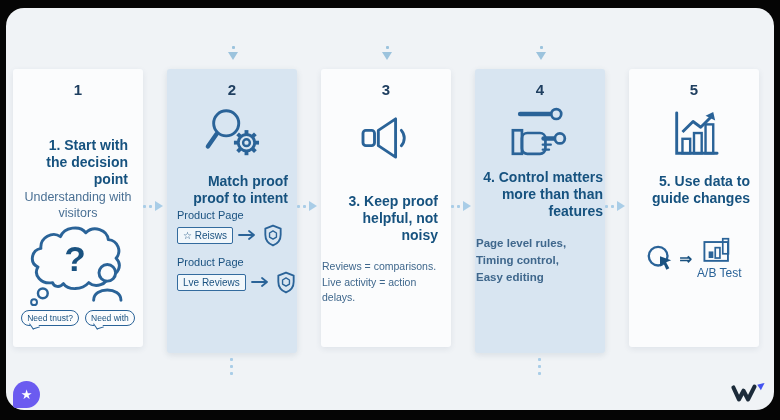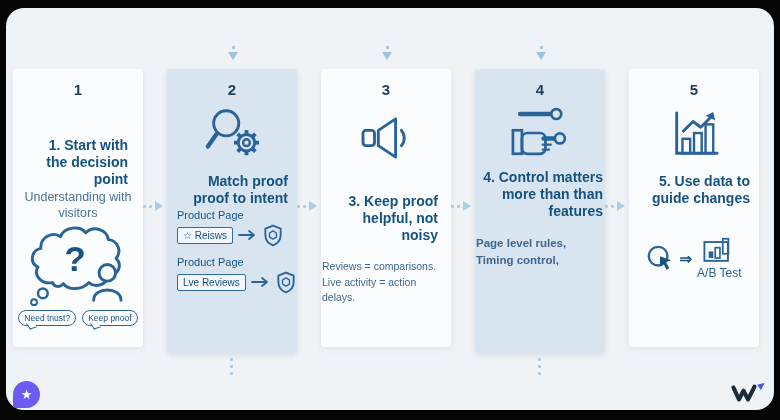--- a/index.html
+++ b/index.html
@@ -82,21 +82,21 @@
       <svg width="104" height="84" viewBox="0 0 104 86" style="margin-top:2px;">
         <path d="M 26 60 C 14 62 6 52 11 44 C 2 40 4 27 14 25 C 13 14 26 7 34 13 C 38 3 54 1 60 9 C 68 1 82 6 83 16 C 93 17 97 28 91 35 C 98 42 93 53 83 53 C 82 62 70 66 63 60 C 56 68 42 68 37 61 C 33 66 27 64 26 60 Z" fill="#fbfcfd" stroke="#2a6398" stroke-width="3" stroke-linejoin="round"></path>
         <circle cx="16" cy="71" r="5" fill="none" stroke="#2a6398" stroke-width="2.5"></circle>
         <circle cx="7" cy="80" r="3" fill="none" stroke="#2a6398" stroke-width="2"></circle>
         <text x="49" y="48" text-anchor="middle" font-size="36" font-weight="bold" fill="#1a5280">?</text>
         <circle cx="82" cy="50" r="8.5" fill="#fbfcfd" stroke="#2a6398" stroke-width="3"></circle>
         <path d="M68 78 C68 64 96 64 96 78" fill="#fbfcfd" stroke="#2a6398" stroke-width="3" stroke-linecap="round"></path>
       </svg>
       <div class="bubble-row">
         <div class="bubble">Need tnust?</div>
-        <div class="bubble">Keep pnoof</div>
+        <div class="bubble">Need with</div>
       </div>
     </div>
 
     <div class="col blue c2">
       <div class="num">2</div>
       <svg width="64" height="56" viewBox="0 0 64 58" style="margin-top:8px;">
         <circle cx="26" cy="19" r="13" fill="none" stroke="#2a6398" stroke-width="3"></circle>
         <line x1="16" y1="30" x2="7" y2="43" stroke="#2a6398" stroke-width="4.5" stroke-linecap="round"></line>
         <g transform="translate(47,39)" stroke="#2a6398">
           <g stroke-width="4">
@@ -163,20 +163,21 @@
         <rect x="14" y="31" width="26" height="23" rx="6" fill="none" stroke="#2a6398" stroke-width="3"></rect>
         <line x1="38" y1="37" x2="50" y2="37" stroke="#2a6398" stroke-width="5" stroke-linecap="round"></line>
         <circle cx="56" cy="37" r="5.5" fill="#d8e5f1" stroke="#2a6398" stroke-width="3"></circle>
         <line x1="37" y1="44" x2="46" y2="44" stroke="#2a6398" stroke-width="2.5" stroke-linecap="round"></line>
         <line x1="37" y1="49.5" x2="44" y2="49.5" stroke="#2a6398" stroke-width="2.5" stroke-linecap="round"></line>
       </svg>
       <div class="title" style="width:126px;margin-top:8px;">4. Control matters more than than features</div>
       <div style="margin-top:16px;font-weight:bold;">
         <div class="body-line" style="font-size:11.5px;">Page level rules,</div>
         <div class="body-line" style="font-size:11.5px;">Timing control,</div>
+        <div class="body-line" style="font-size:11.5px;">Easy editing</div>
       </div>
     </div>
 
     <div class="col light c5">
       <div class="num">5</div>
       <svg width="56" height="50" viewBox="0 0 56 52" style="margin-top:12px;">
         <path d="M10 4 V46 H52" fill="none" stroke="#2a6398" stroke-width="3" stroke-linecap="round"></path>
         <rect x="16" y="31" width="8" height="15" fill="none" stroke="#2a6398" stroke-width="2.5"></rect>
         <rect x="28" y="25" width="8" height="21" fill="none" stroke="#2a6398" stroke-width="2.5"></rect>
         <rect x="40" y="16" width="8" height="30" fill="none" stroke="#2a6398" stroke-width="2.5"></rect>

